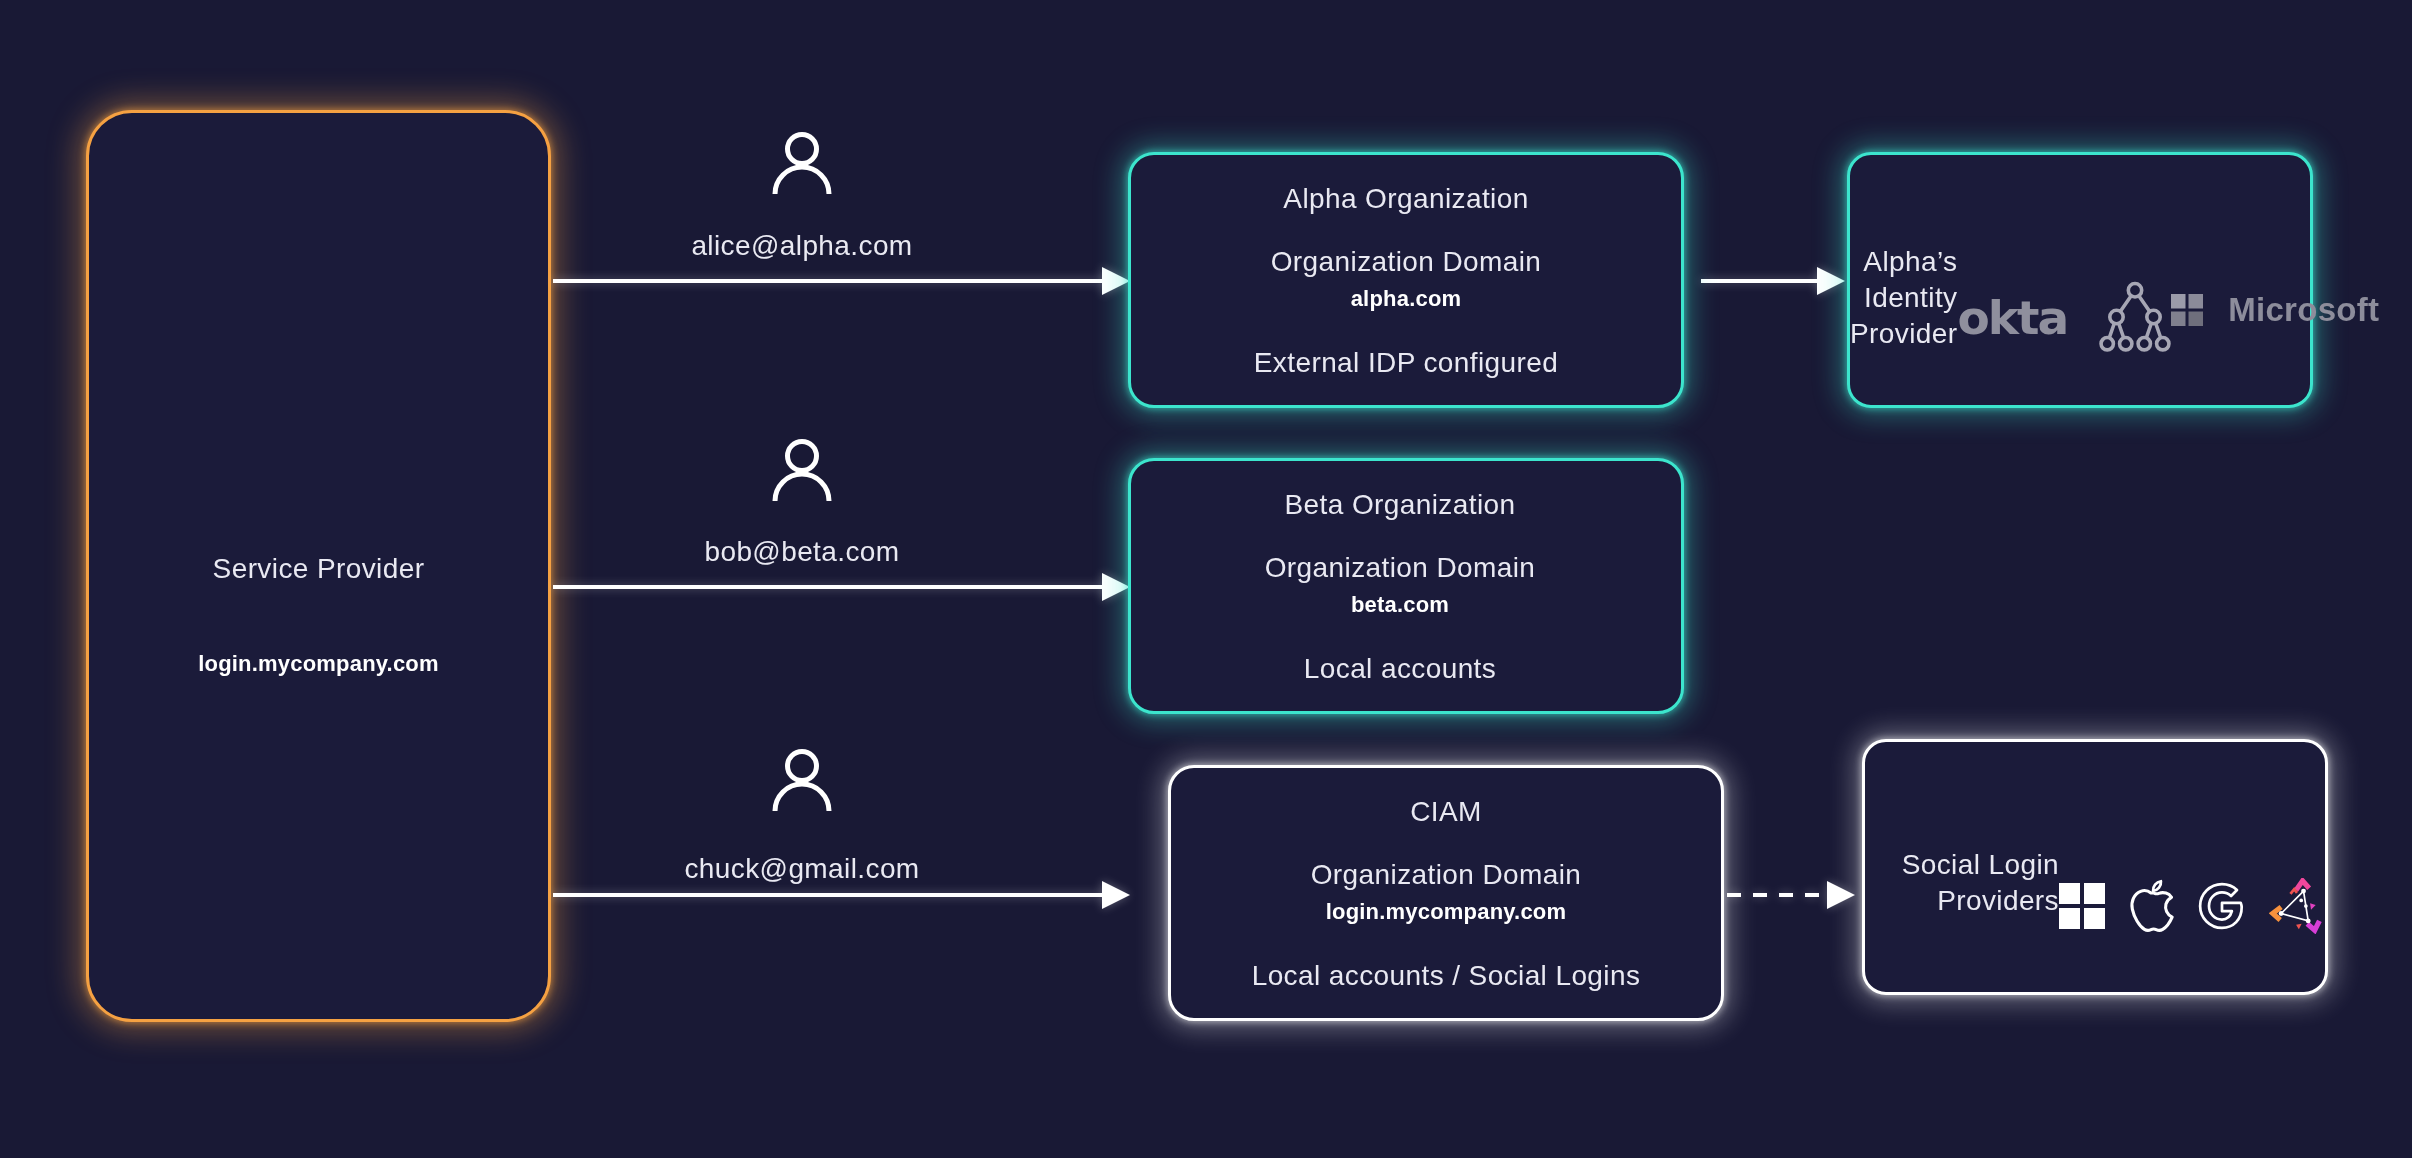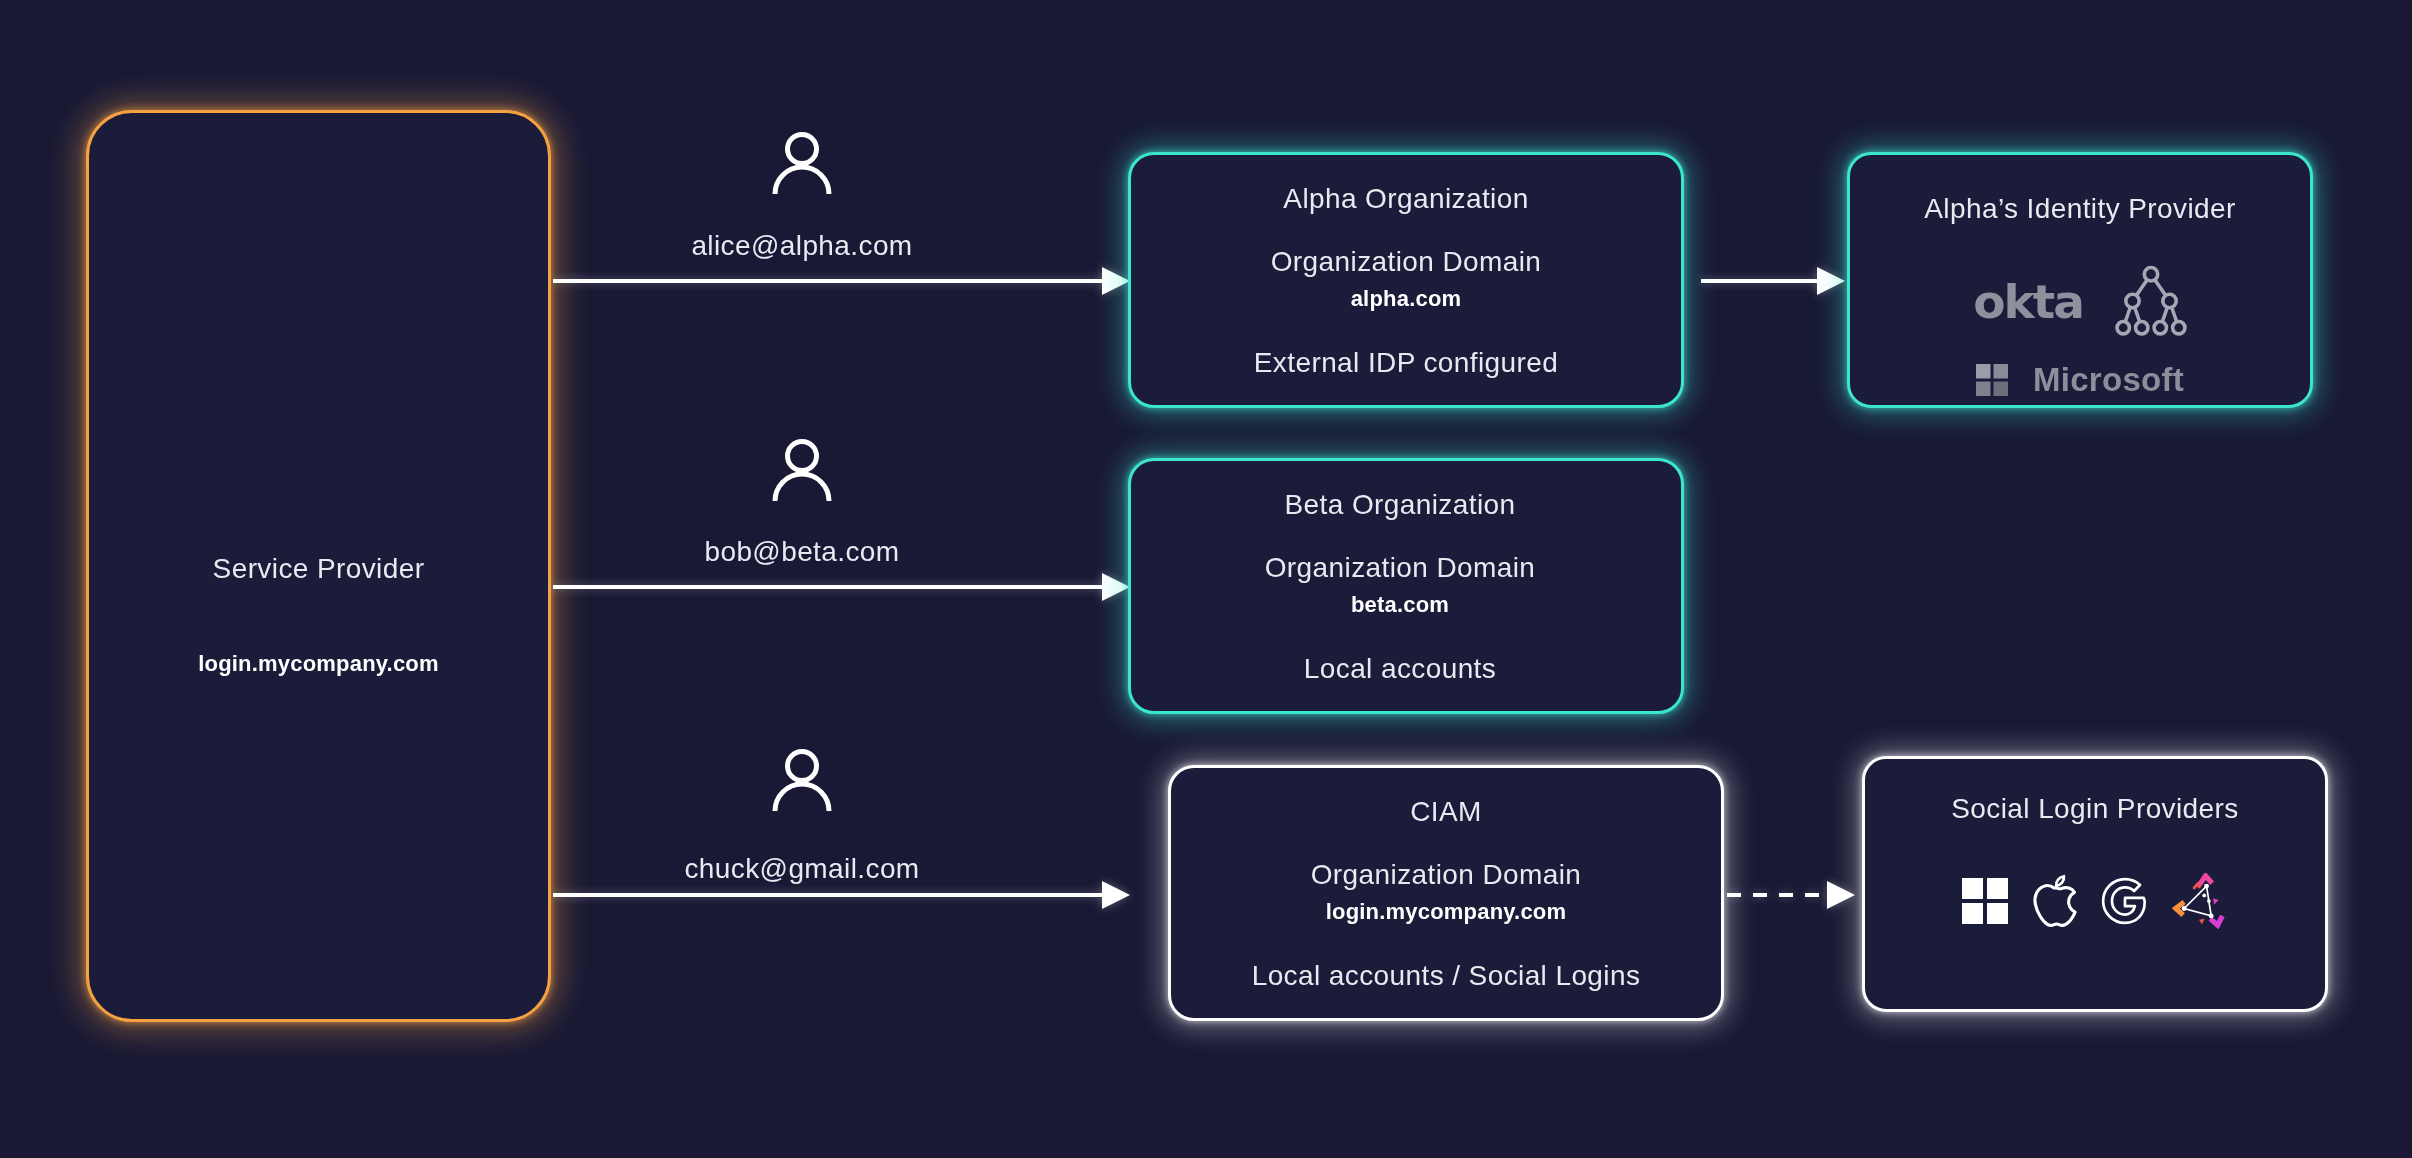--- a/index.html
+++ b/index.html
@@ -17,23 +17,23 @@
   .sp-text .gap { height:58px; }
 
   .t { font-size:28px; color:#e9e9f2; font-weight:300; letter-spacing:.4px; line-height:36px; }
   .b { font-size:22px; color:#ffffff; font-weight:700; letter-spacing:.2px; line-height:38px; }
 
   .org { left:1128px; width:556px; height:256px; border-radius:26px;
          display:flex; flex-direction:column; justify-content:space-between; align-items:center;
          padding:26px 20px 24px; text-align:center; }
   .org-alpha { top:152px; } .org-beta { top:458px;padding-left:8px; } .org-ciam { top:765px;margin-left:40px; }
 
-  .prov { width:466px; height:256px; border-radius:24px; display:flex; flex-direction:column; align-items:center; text-align:right; }
+  .prov { width:466px; height:256px; border-radius:24px; display:flex; flex-direction:row; align-items:center; text-align:right; }
   .idp-box { left:1847px; top:152px; padding-top:36px; }
-  .social-box { left:1862px; top:756px; padding-top:32px; }
+  .social-box { left:1862px; top:739px; padding-top:32px; }
 
   .idp-row { display:flex; align-items:center; gap:32px; margin-top:38px; }
   .okta-word { font-family:"DejaVu Sans",sans-serif; font-size:47px; font-weight:700; color:#8f8f9d; letter-spacing:-2px; line-height:1; }
   .ms-row { display:flex; align-items:center; gap:25px; margin-top:24px; }
   .ms-word { font-size:33px; font-weight:700; color:#8d8d9b; letter-spacing:.3px; }
   .social-icons { display:flex; align-items:center; gap:22px; margin-top:46px; }
 
   .user-icon { position:absolute; width:72px; height:72px; }
   .user-email { position:absolute; width:380px; left:612px; text-align:center; }
   .email-alice { top:228px; } .email-bob { top:534px; } .email-chuck { top:851px; }

